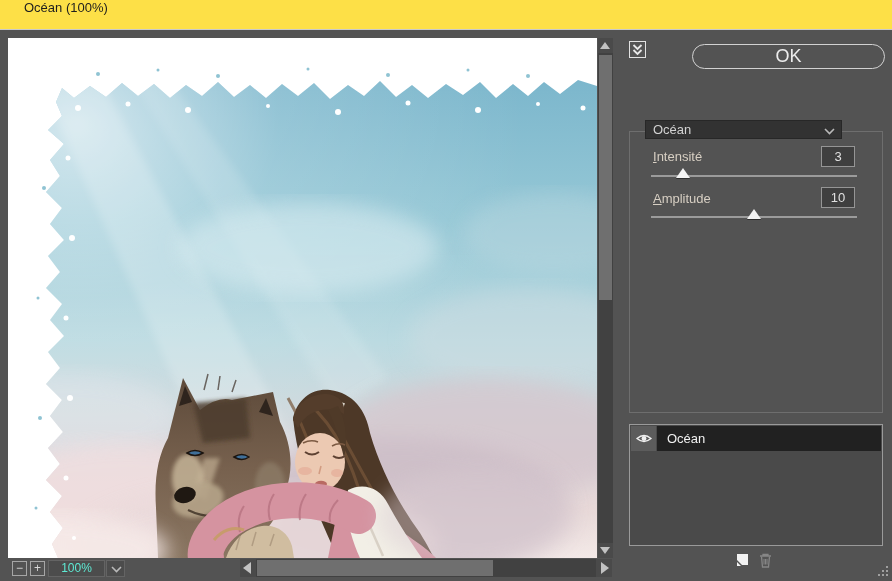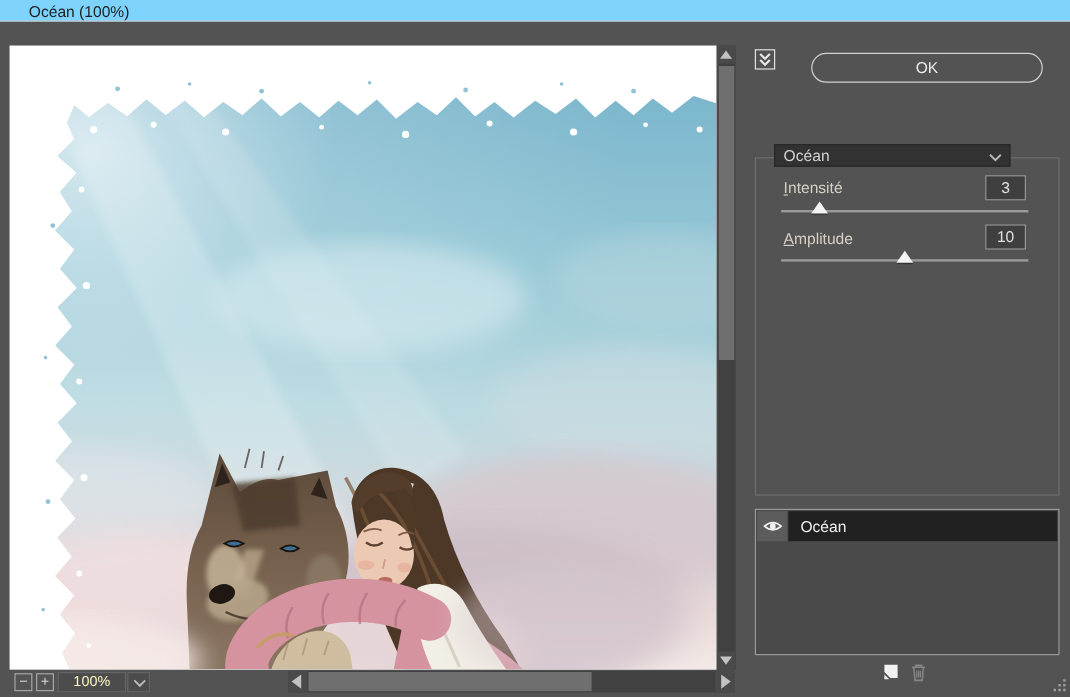--- a/index.html
+++ b/index.html
@@ -1,20 +1,20 @@
 <!DOCTYPE html>
 <html><head>
 <meta charset="utf-8">
 <style>
   * { margin:0; padding:0; box-sizing:border-box; }
   html,body { width:892px; height:581px; overflow:hidden; }
   body { font-family:"Liberation Sans", sans-serif; background:#535353; position:relative; }
 
-  .titlebar { position:absolute; left:0; top:0; width:892px; height:18px; background:#7dd3fc;
-              border-bottom:1px solid #c9c9c9; display:flex; align-items:flex-end; }
+  .titlebar { position:absolute; left:0; top:0; width:892px; height:30px; background:#fde047;
+              border-bottom:1px solid #c9c9c9; display:flex; align-items:flex-start; }
   .titlebar span { margin-left:24px; font-size:13px; color:#1e1e1e; }
 
   .main { position:absolute; left:0; top:31px; width:892px; height:550px; background:#535353; }
 
   
   .preview { position:absolute; left:8px; top:7px; width:589px; height:520px; background:#ffffff; overflow:hidden; }
   .preview svg { display:block; }
 
   
   .vsb { position:absolute; left:598px; top:7px; width:15px; height:520px; background:#414141; }
@@ -24,38 +24,38 @@
             border-bottom:7px solid #c2c2c2; position:absolute; left:2px; top:4px; }
   .tri-down { width:0; height:0; border-left:5px solid transparent; border-right:5px solid transparent;
               border-top:7px solid #c2c2c2; position:absolute; left:2px; top:4px; }
   .vsb .thumb { position:absolute; left:1px; top:17px; width:13px; height:245px; background:#6f6f6f; }
 
   
   .zbtn { position:absolute; top:530px; width:15px; height:15px; border:1px solid #a6a6a6;
           color:#d8d8d8; font-size:12px; line-height:12px; text-align:center; background:#535353; }
   .zoom-out { left:12px; } .zoom-in { left:30px; }
   .zoom-field { position:absolute; left:48px; top:529px; width:57px; height:17px; background:#4c4c4c;
-                border:1px solid #646464; color:#fef9c3; font-size:12px; text-align:center; line-height:15px; }
+                border:1px solid #646464; color:#5eead4; font-size:12px; text-align:center; line-height:15px; }
   .zoom-dd { position:absolute; left:106px; top:529px; width:19px; height:17px; background:#4c4c4c;
              border:1px solid #646464; }
   .zoom-dd svg { position:absolute; left:4px; top:5px; }
 
   .hsb { position:absolute; left:240px; top:528px; width:372px; height:18px; background:#414141; }
   .hsb .arrow { position:absolute; top:0; width:16px; height:18px; background:#4a4a4a; }
   .hsb .left { left:0; } .hsb .right { right:0; }
   .tri-left { width:0; height:0; border-top:6px solid transparent; border-bottom:6px solid transparent;
               border-right:8px solid #c2c2c2; position:absolute; left:3px; top:3px; }
   .tri-right { width:0; height:0; border-top:6px solid transparent; border-bottom:6px solid transparent;
                border-left:8px solid #c2c2c2; position:absolute; left:5px; top:3px; }
   .hsb .thumb { position:absolute; left:17px; top:1px; width:236px; height:16px; background:#6f6f6f; }
 
   
   .collapse-btn { position:absolute; left:629px; top:10px; width:17px; height:17px; border:1px solid #e2e2e2; }
-  .pill { position:absolute; left:676px; width:193px; height:25px; border-radius:13px; background:transparent;
-          font-size:13px; display:flex; align-items:center; justify-content:center; }
+  .pill { position:absolute; left:692px; width:193px; height:25px; border-radius:13px; background:transparent;
+          font-size:18px; display:flex; align-items:center; justify-content:center; }
   .ok { top:13px; border:1px solid #d2d2d2; color:#ececec; }
   .cancel { top:47px; border:1px solid #8d8d8d; color:#c6c6c6; }
 
   .groupbox { position:absolute; left:629px; top:100px; width:254px; height:282px; border:1px solid #6e6e6e; }
   .filter-dd { position:absolute; left:645px; top:89px; width:197px; height:19px; background:#323232;
                border:1px solid #272727; color:#d2d2d2; font-size:13px; line-height:17px; padding-left:7px; }
   .filter-dd svg { position:absolute; right:6px; top:7px; }
 
   .slider-label { position:absolute; left:653px; font-size:13px; color:#d7cfc3; }
   .slider-label .key { text-decoration:underline; }

